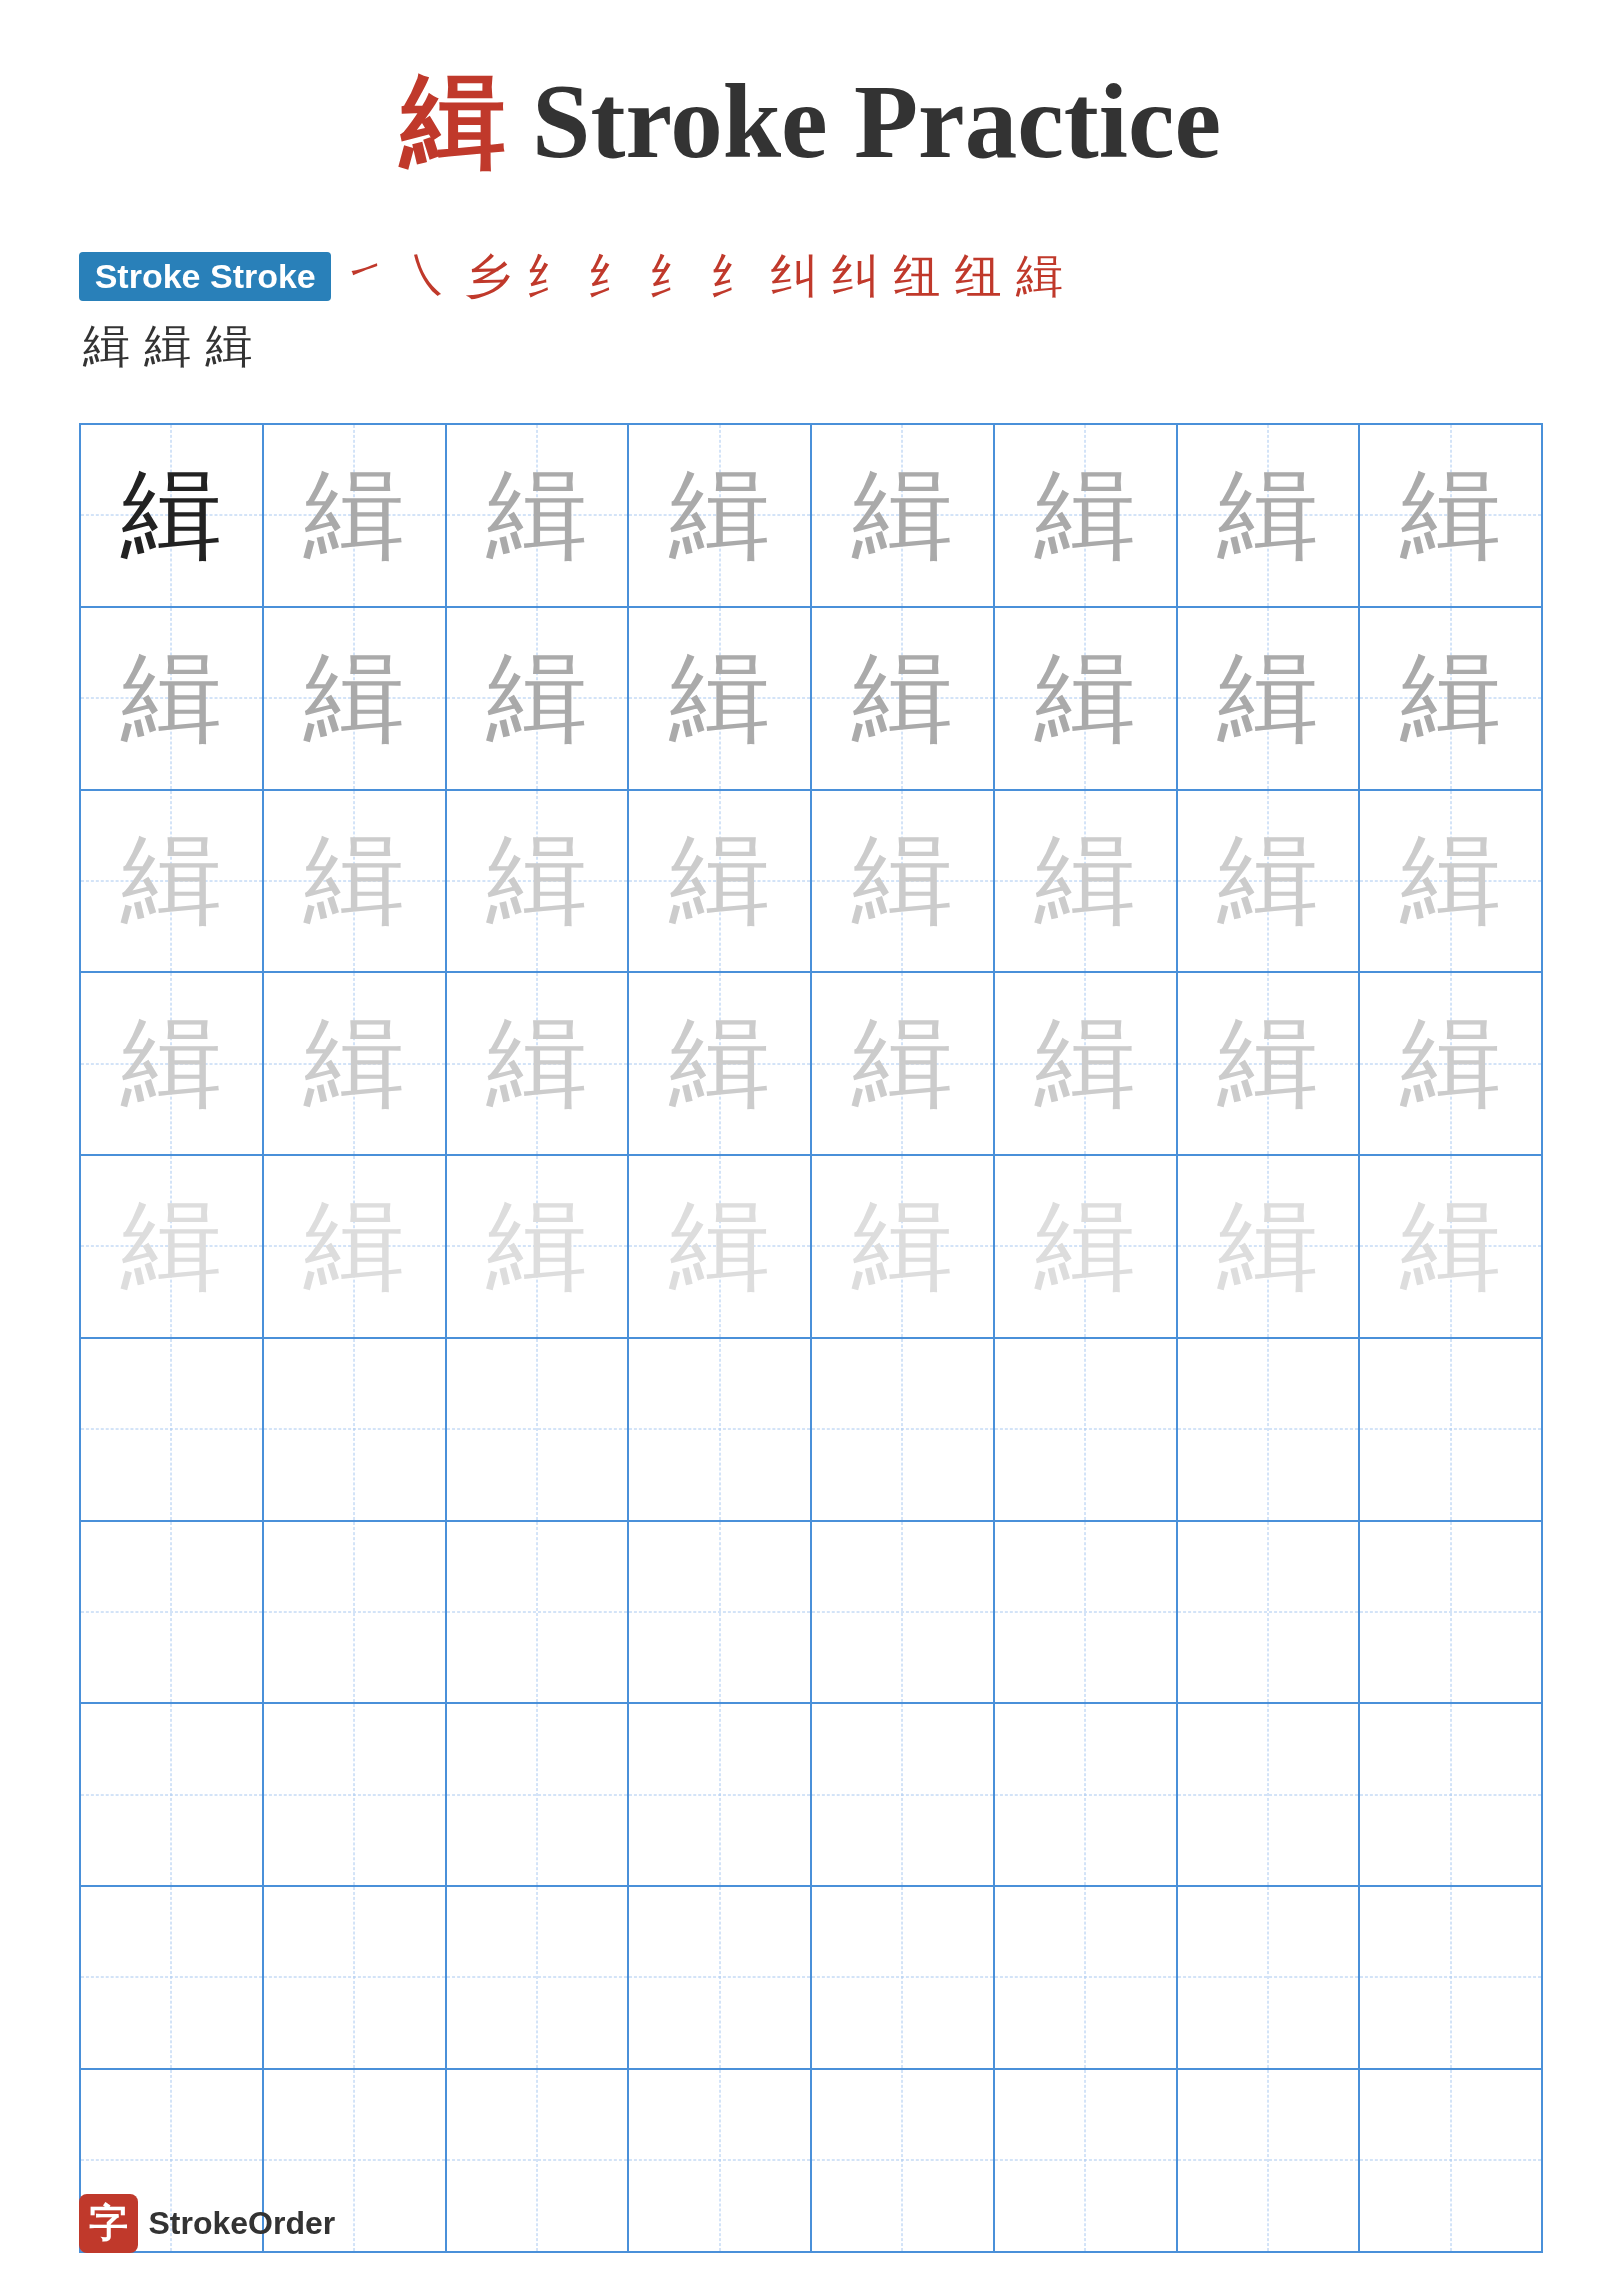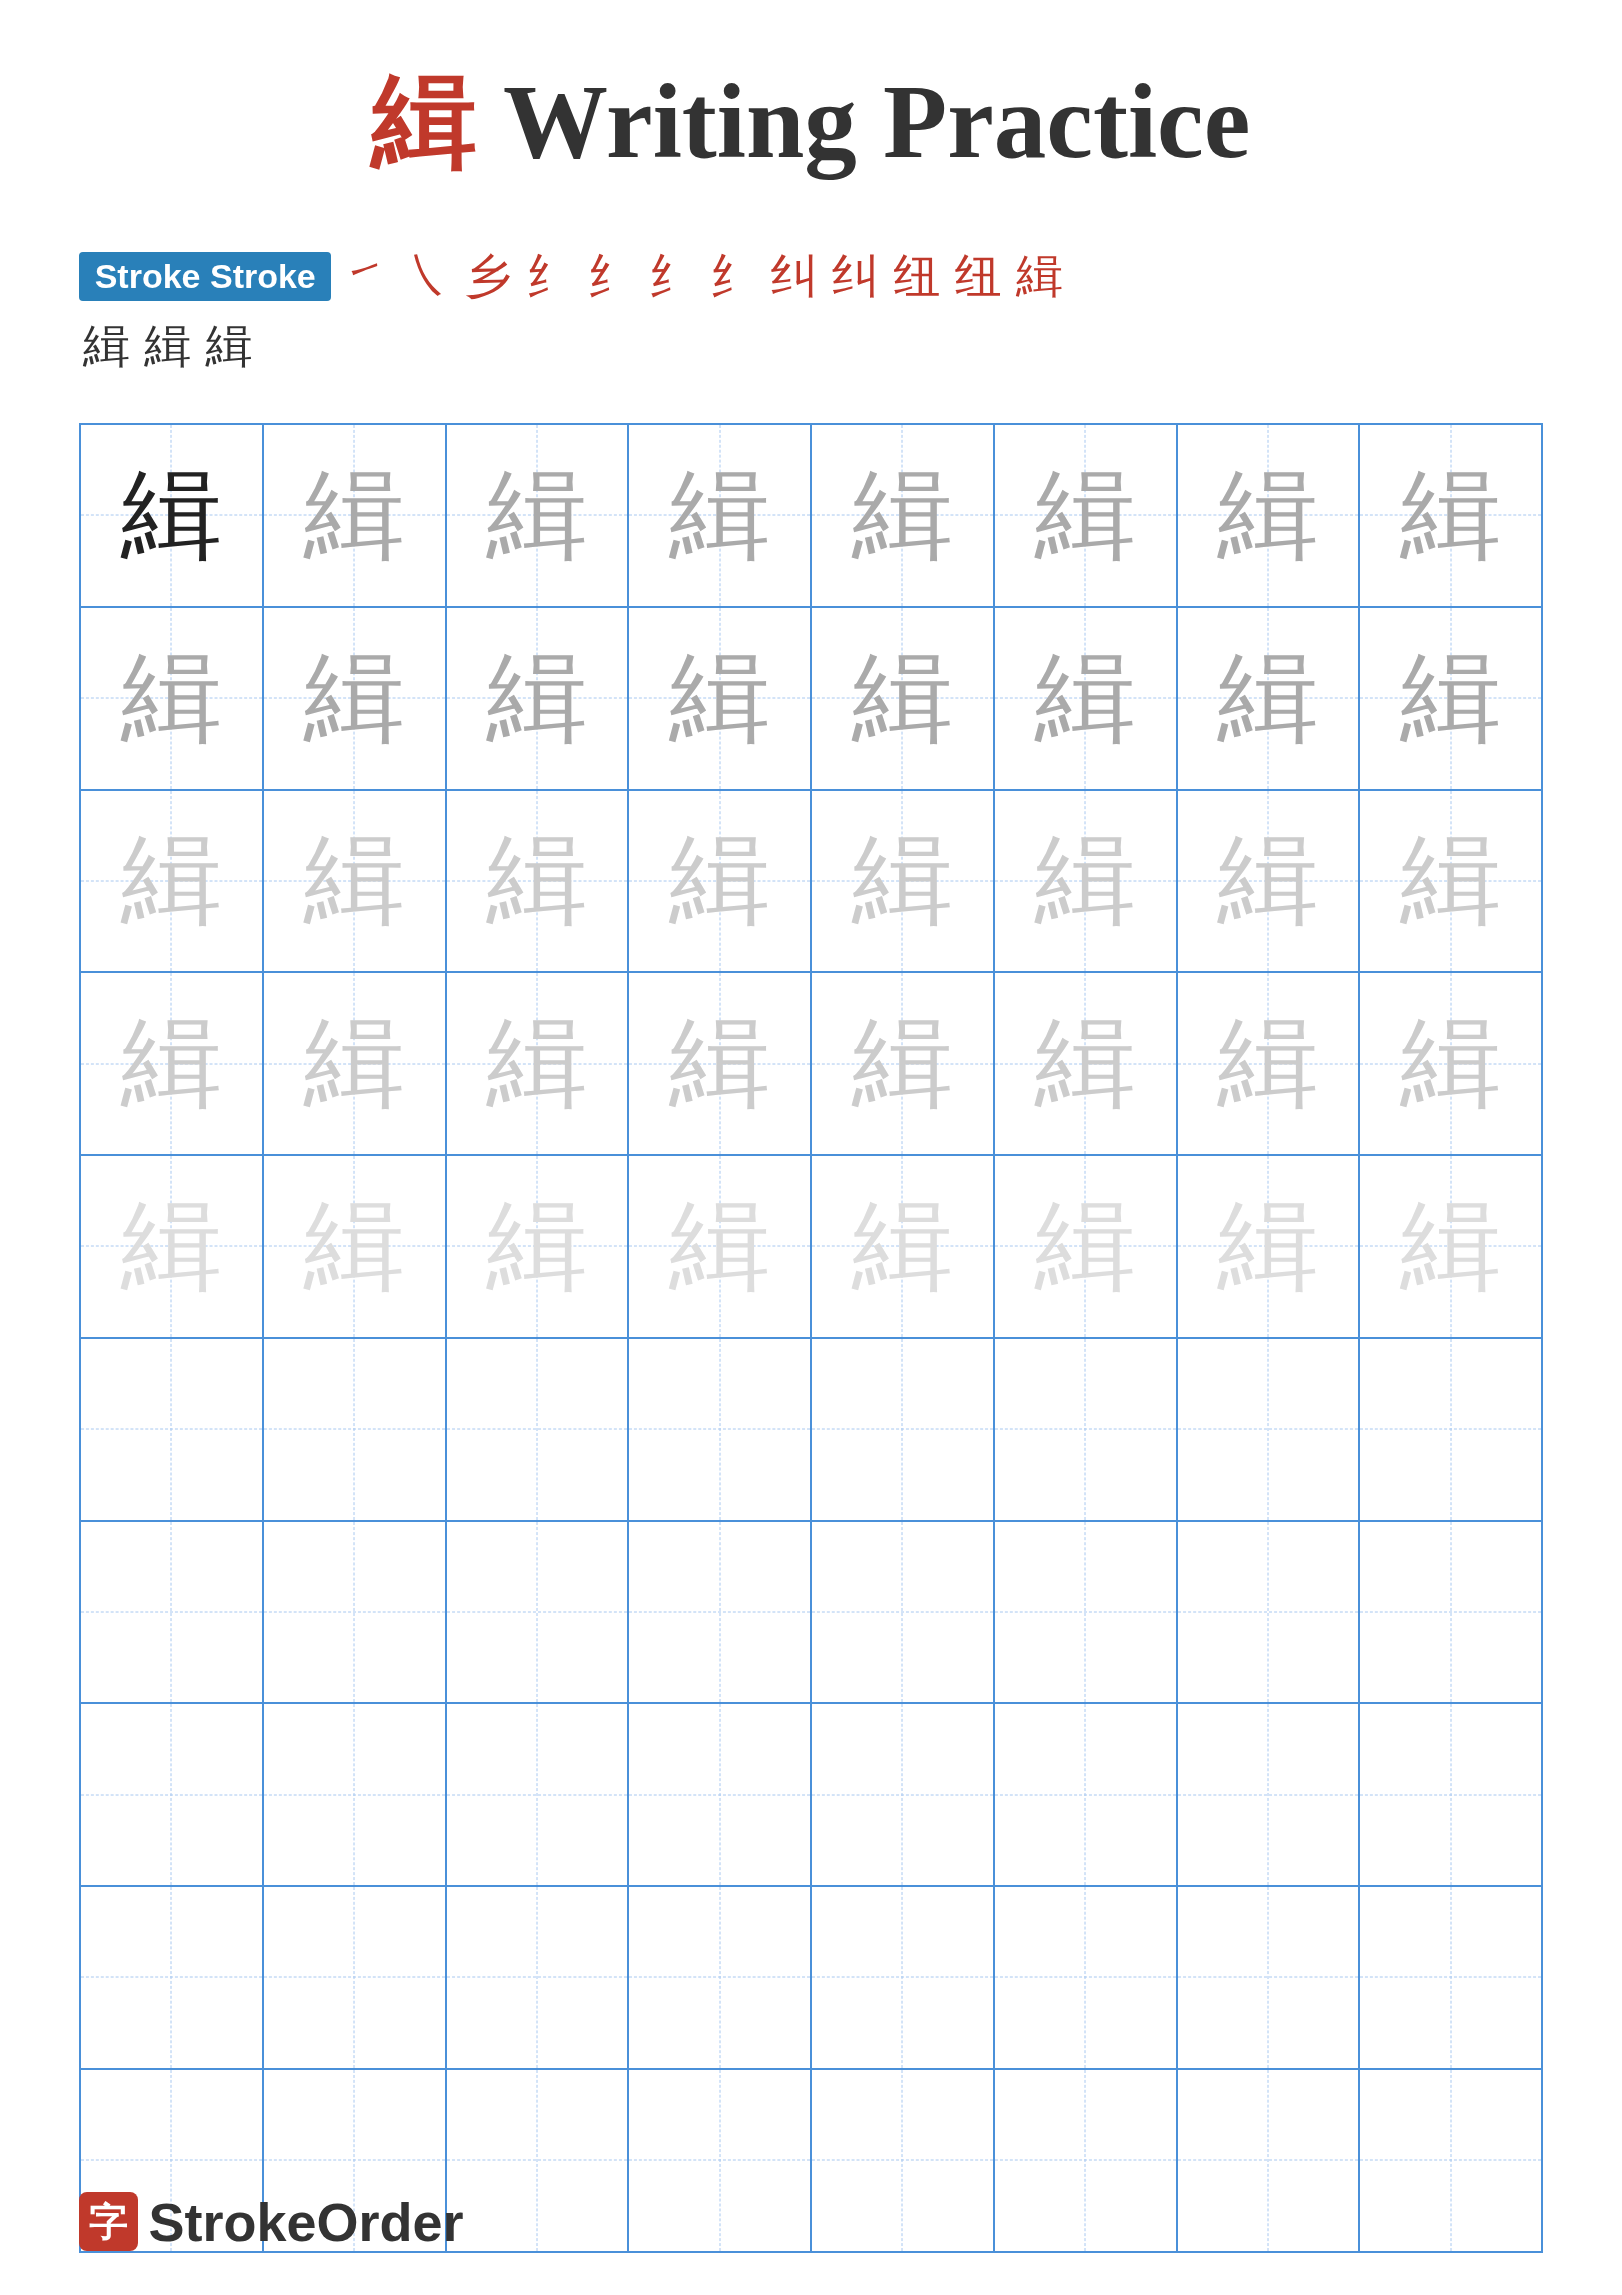--- a/index.html
+++ b/index.html
@@ -170,33 +170,33 @@
       display: flex;
       align-items: center;
       justify-content: center;
       color: white;
       font-size: 39px;
       font-weight: bold;
       font-family: serif;
     }
 
     .brand-text {
-      font-size: 54px;
+      font-size: 32px;
       font-weight: bold;
       color: #333;
       font-family: Arial, sans-serif;
     }
   </style>
 </head>
 <body>
 
 <div class="page">
 
   <h1 class="title">
-    <span class="title-char">緝</span><span> Writing Practice</span>
+    <span class="title-char">緝</span><span> Stroke Practice</span>
   </h1>
 
   <div class="stroke-order-section">
     <div class="stroke-order-row">
       <span class="stroke-order-badge">Stroke Stroke</span>
       <span class="stroke-char">㇀</span>
       <span class="stroke-char">㇏</span>
       <span class="stroke-char">乡</span>
       <span class="stroke-char">纟</span>
       <span class="stroke-char">纟</span>

